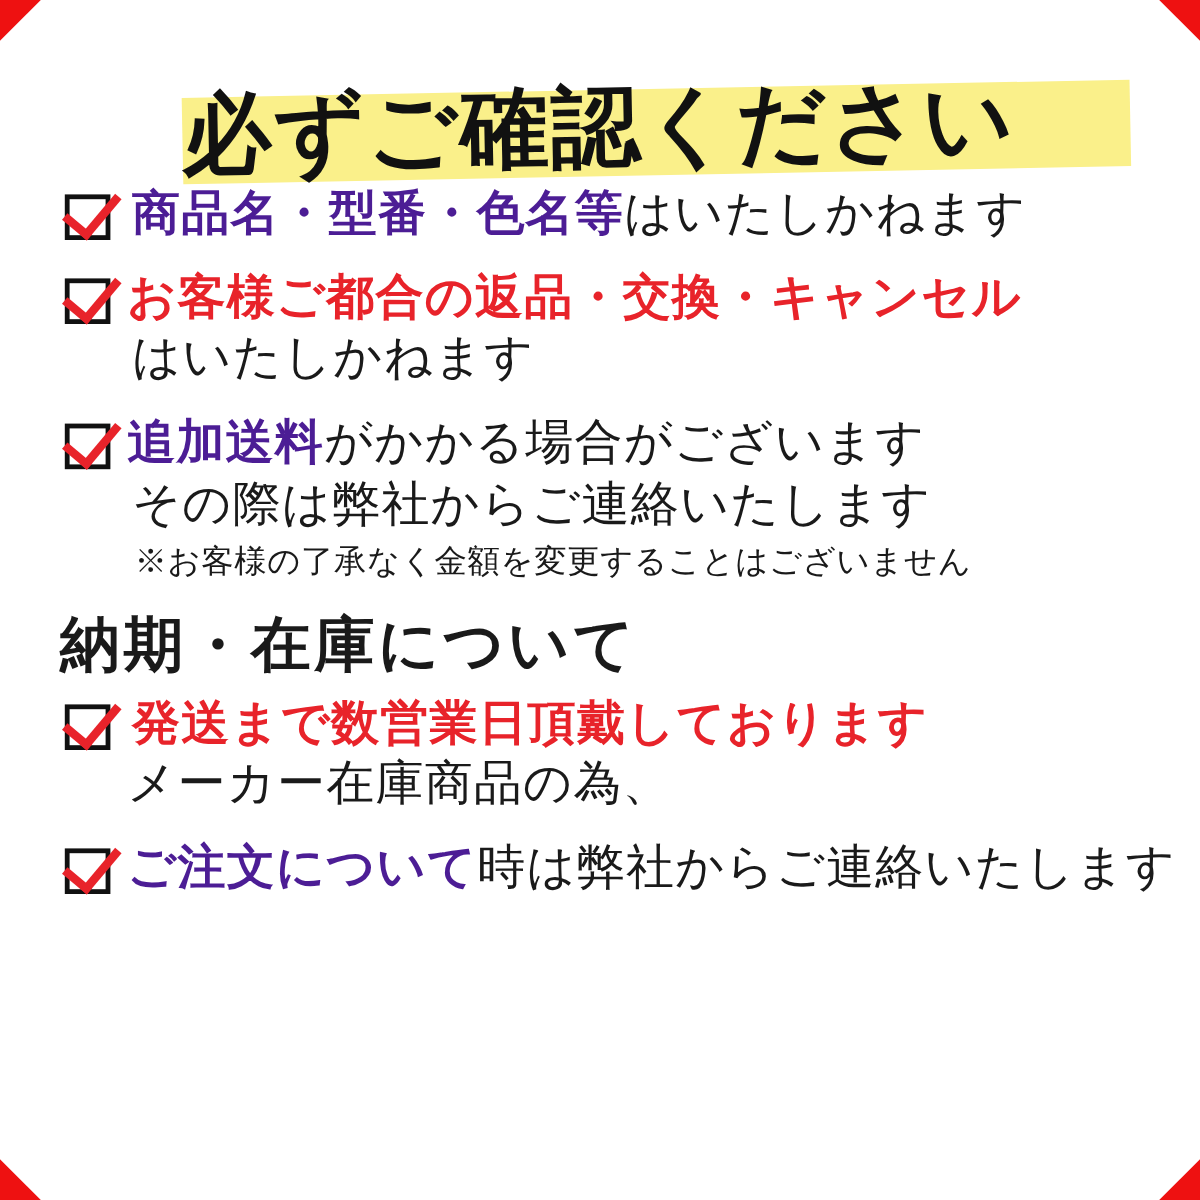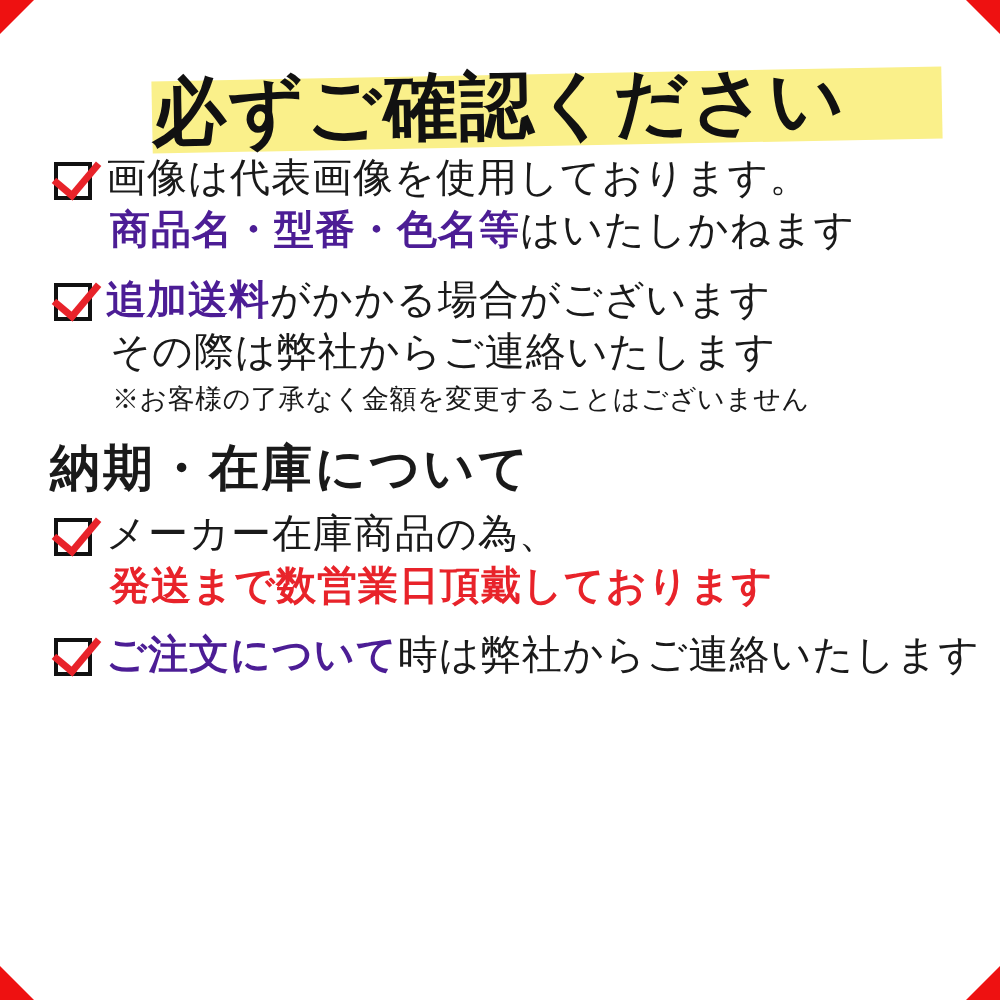--- a/index.html
+++ b/index.html
@@ -164,42 +164,48 @@
 
   <div class="title-wrap">
     <div class="title-highlight"></div>
     <div class="title-text">必ずご確認ください</div>
   </div>
 
 
   <div class="item">
     <div class="check-box"></div>
     <div class="item-lines">
-      <div class="line">画像は代表画像を使用しております。</div>
       <div class="line indent"><span class="red">商品名・型番・色名等</span><span>はいたしかねます</span></div>
     </div>
   </div>
 
+  <div class="item">
+    <div class="check-box"></div>
+    <div class="item-lines">
+      <div class="line bold-red">お客様ご都合の返品・交換・キャンセル</div>
+      <div class="line indent">はいたしかねます</div>
+    </div>
+  </div>
 
   <div class="item">
     <div class="check-box"></div>
     <div class="item-lines">
       <div class="line"><span class="red">追加送料</span><span>がかかる場合がございます</span></div>
       <div class="line indent">その際は弊社からご連絡いたします</div>
       <div class="note">※お客様の了承なく金額を変更することはございません</div>
     </div>
   </div>
 
   <div class="section-heading second">納期・在庫について</div>
 
   <div class="item">
     <div class="check-box"></div>
     <div class="item-lines">
+      <div class="line bold-red indent">発送まで数営業日頂戴しております</div>
       <div class="line">メーカー在庫商品の為、</div>
-      <div class="line bold-red indent">発送まで数営業日頂戴しております</div>
     </div>
   </div>
 
   <div class="item">
     <div class="check-box"></div>
     <div class="item-lines">
       <div class="line"><span class="red">ご注文について</span><span>時は弊社からご連絡いたします</span></div>
     </div>
   </div>
 

